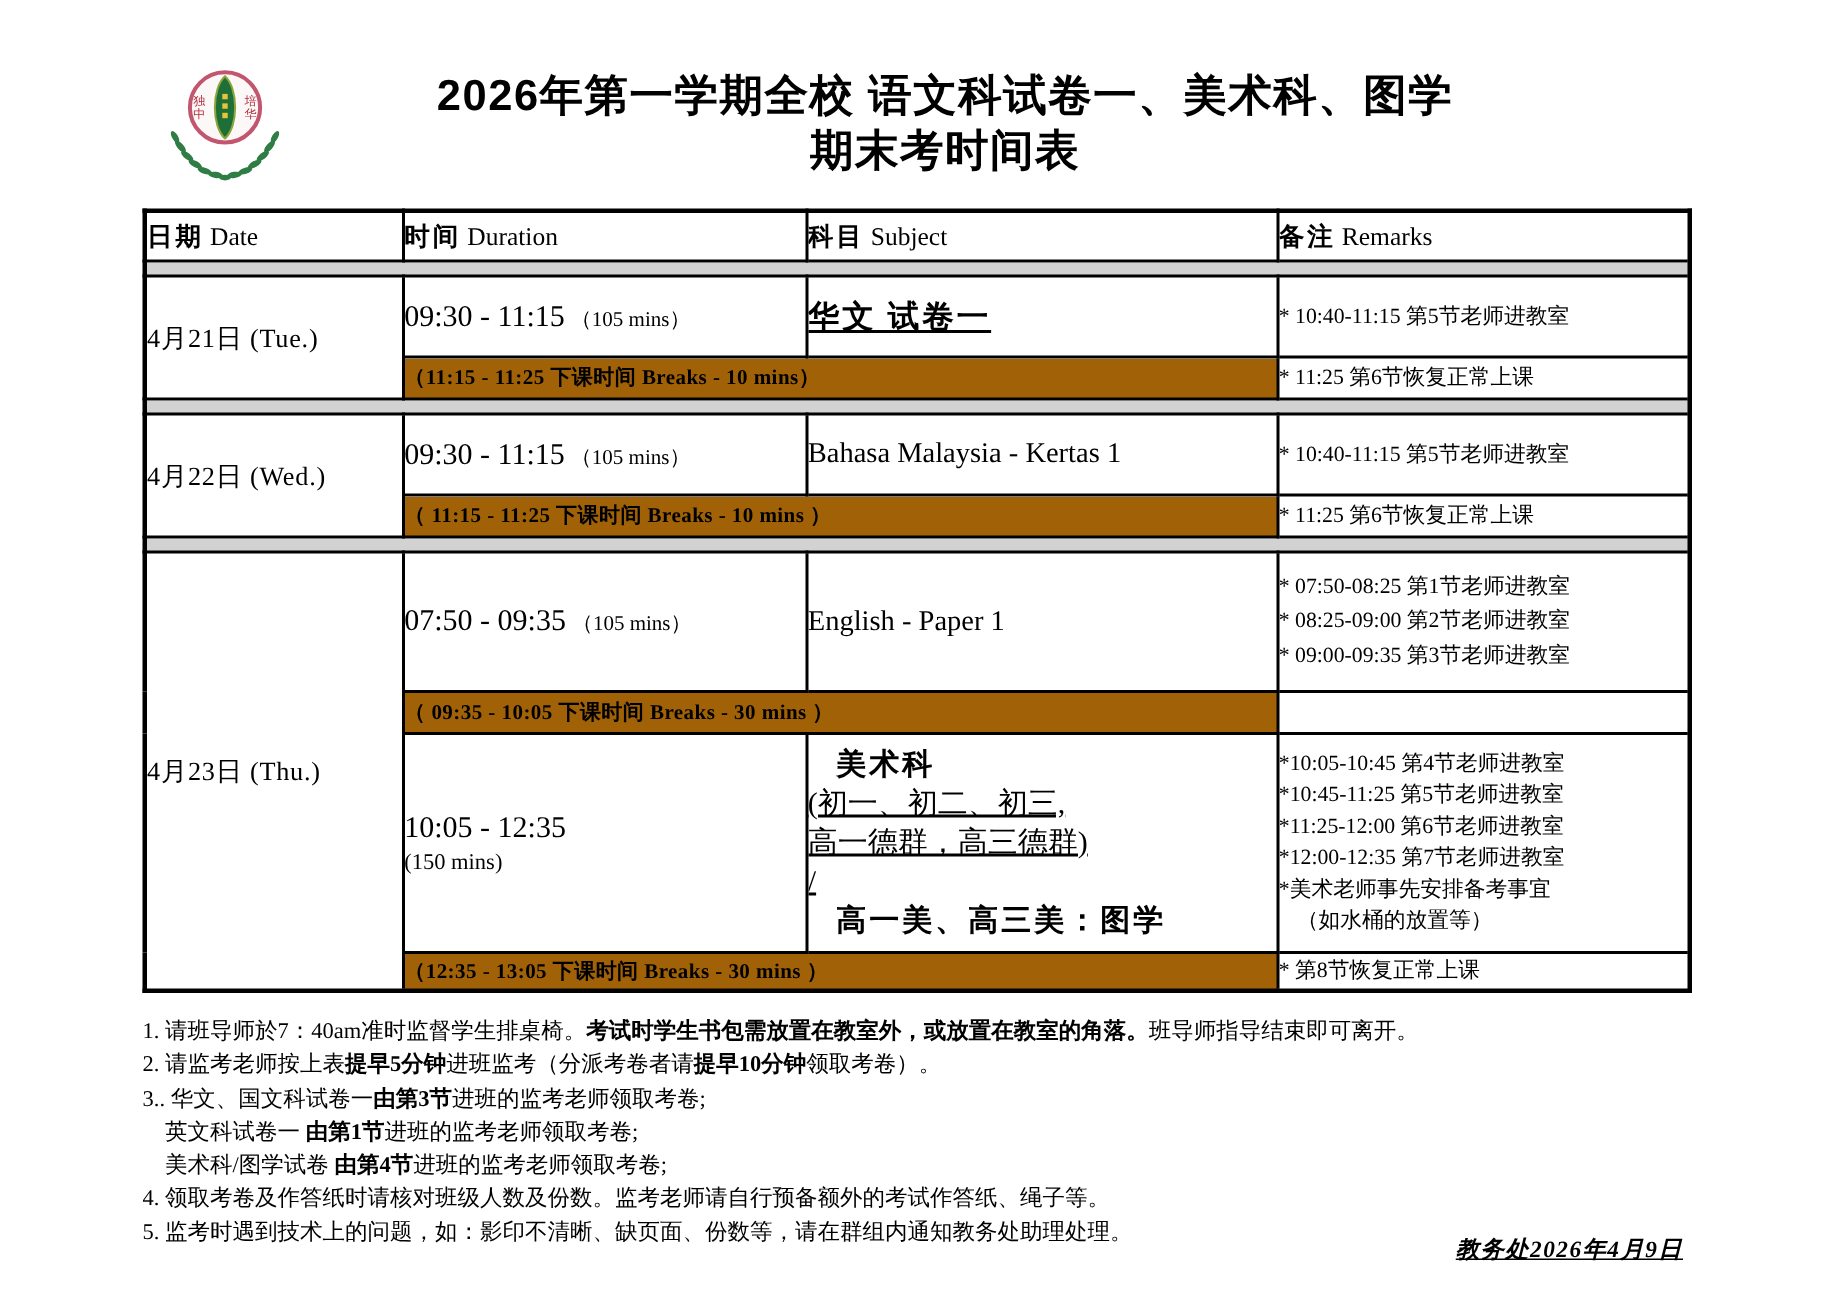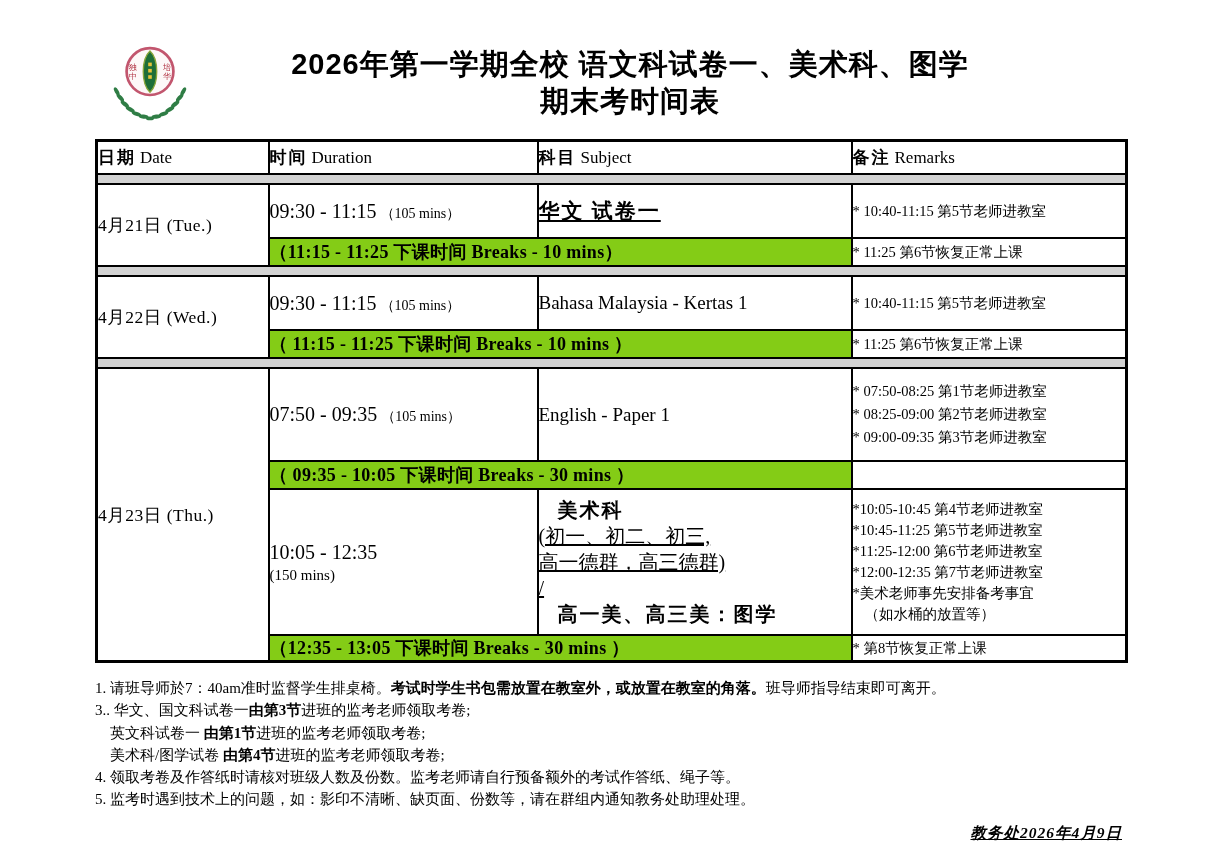--- a/index.html
+++ b/index.html
@@ -51,21 +51,21 @@
   .subject-lines .mid{font-size:20px;font-weight:500;text-decoration:underline;}
 
   .remark-cell{
     text-align:left;padding:3px 6px 3px 9px;
     font-size:14.5px;line-height:21px;
   }
   .remark-cell.multi div{line-height:23px;}
   .remark-cell .indent{padding-left:12px;}
 
   .break-cell{
-    background:#84cc16;font-size:18px;letter-spacing:.3px;
+    background:#a16207;font-size:14px;letter-spacing:.3px;
   }
   .break-cn-bold{font-weight:600;}
 
   
   .notes{
     position:absolute;left:95px;top:677px;width:1040px;
     font-size:15px;line-height:22.3px;
   }
   .notes .line{white-space:nowrap;}
   .notes .ind{padding-left:15px;}
@@ -227,20 +227,23 @@
       <td class="remark-cell">* 第8节恢复正常上课</td>
     </tr>
   </tbody>
     </table>
 
   <div class="notes">
     <div class="line">
       <span>1. 请班导师於7：40am准时监督学生排桌椅。</span><span class="b">考试时学生书包需放置在教室外，或放置在教室的角落。</span><span>班导师指导结束即可离开。</span>
     </div>
     <div class="line">
+      <span>2. 请监考老师按上表</span><span class="b">提早5分钟</span><span>进班监考（分派考卷者请</span><span class="b">提早10分钟</span><span>领取考卷）。</span>
+    </div>
+    <div class="line">
       <span>3.. 华文、国文科试卷一</span><span class="b">由第3节</span><span>进班的监考老师领取考卷;</span>
     </div>
     <div class="line ind">
       <span>英文科试卷一 </span><span class="b">由第1节</span><span>进班的监考老师领取考卷;</span>
     </div>
     <div class="line ind">
       <span>美术科/图学试卷 </span><span class="b">由第4节</span><span>进班的监考老师领取考卷;</span>
     </div>
     <div class="line">4. 领取考卷及作答纸时请核对班级人数及份数。监考老师请自行预备额外的考试作答纸、绳子等。</div>
     <div class="line">5. 监考时遇到技术上的问题，如：影印不清晰、缺页面、份数等，请在群组内通知教务处助理处理。</div>

